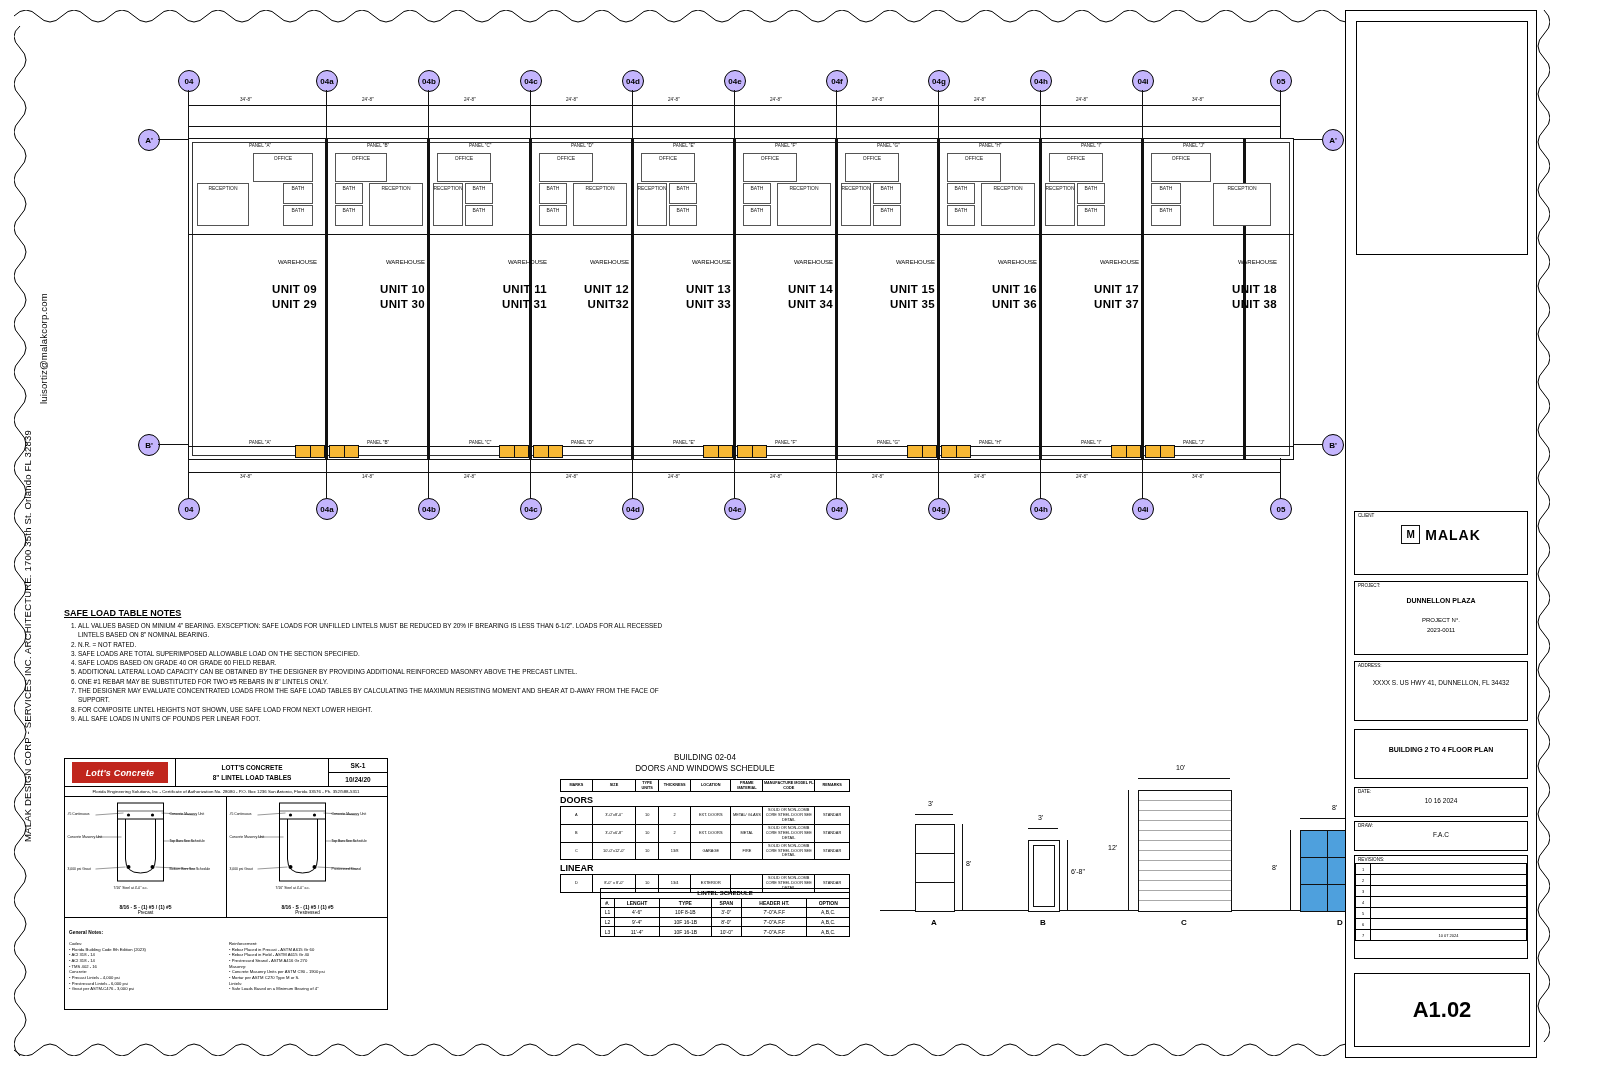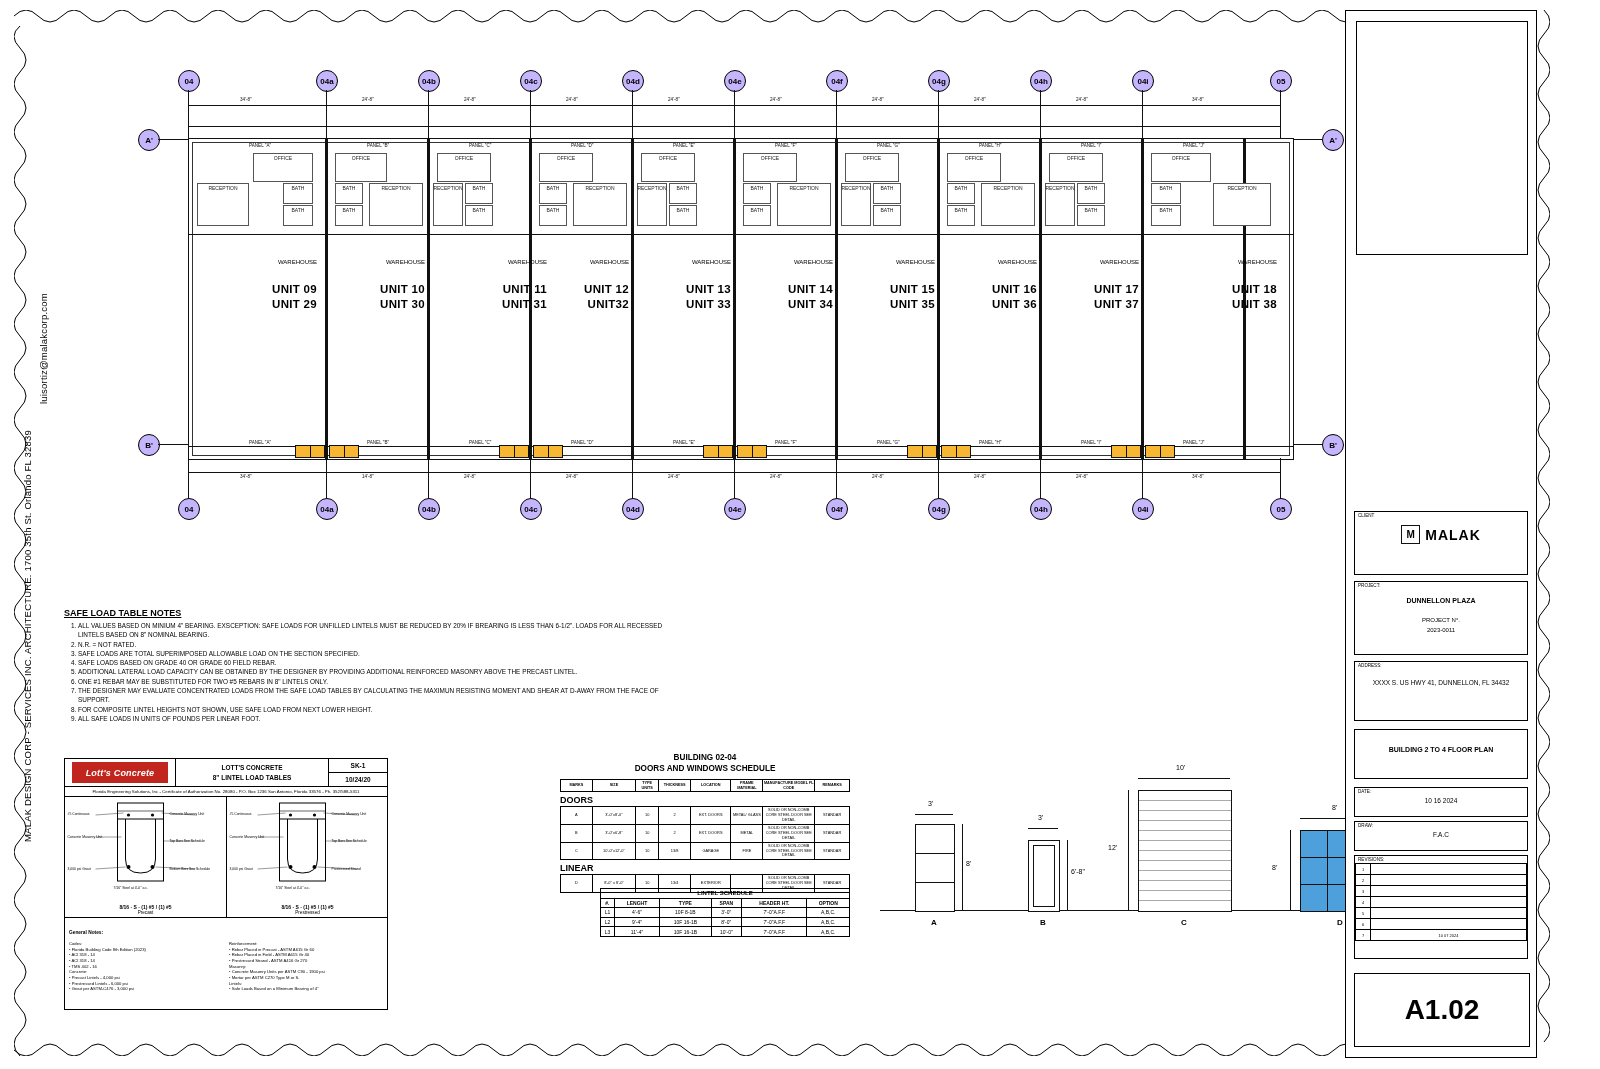--- a/index.html
+++ b/index.html
@@ -73,21 +73,21 @@
   .sk-cap b{display:block;font-size:5px;}
   .sk-notes{display:flex;font-size:4.2px;line-height:1.35;padding:3px 4px;gap:6px;}
   .sk-notes > div{flex:1;}
 
   
   .cnotes{position:absolute;left:400px;top:768px;width:180px;font-size:7.2px;line-height:1.45;}
   .cnotes .h{font-weight:bold;font-size:9px;margin-bottom:2px;}
 
   
   .sched{position:absolute;left:560px;top:752px;width:290px;}
-  .sched .cap{text-align:center;font-size:8.2px;font-weight:bold;line-height:1.4;margin-bottom:4px;}
+  .sched .cap{text-align:center;font-size:8.2px;font-weight:normal;line-height:1.4;margin-bottom:4px;}
   .sect{font-size:9px;font-weight:bold;margin:3px 0 1px 0;}
   table.tbl{border-collapse:collapse;width:100%;}
   table.tbl th,table.tbl td{border:.7px solid #000;font-size:3.9px;text-align:center;padding:1px 0;line-height:1.25;}
   table.tbl th{font-weight:bold;font-size:3.8px;}
 
   .lintel{position:absolute;left:600px;top:888px;width:250px;}
   .lintel table{border-collapse:collapse;width:100%;}
   .lintel th,.lintel td{border:.7px solid #000;font-size:5px;text-align:center;padding:1.3px 0;}
   .lintel .cap td{font-weight:bold;font-size:6px;}
 
@@ -111,21 +111,21 @@
   .tb-tag{font-size:4.6px;padding:1px 3px;}
   .tb-line{font-size:7px;padding:1px 4px;line-height:1.4;}
   .tb-b{font-weight:bold;}
   .tb-center{text-align:center;}
   .malak-wrap{display:flex;align-items:center;justify-content:center;gap:5px;padding:6px 0;}
   .malak-m{width:17px;height:17px;border:1.6px solid #111;display:flex;align-items:center;justify-content:center;font-size:10px;font-weight:bold;}
   .malak-t{font-size:14px;font-weight:bold;letter-spacing:1px;}
   .rev{width:100%;border-collapse:collapse;}
   .rev td{border:.7px solid #000;height:8px;font-size:4px;}
   .rev td.n{width:12px;text-align:center;}
-  .sheetno{position:absolute;left:8px;bottom:10px;width:174px;height:72px;border:1.2px solid #000;display:flex;align-items:center;justify-content:center;font-size:28px;font-weight:bold;}
+  .sheetno{position:absolute;left:8px;bottom:10px;width:174px;height:72px;border:1.2px solid #000;display:flex;align-items:center;justify-content:center;font-size:22px;font-weight:bold;}
 
   .tiny{font-size:4.2px;}
 </style>
 </head>
 <body>
 
 <div class="sheet">
 
   <svg class="wave-border" viewBox="0 0 1536 1046" preserveAspectRatio="none">
     <defs>

